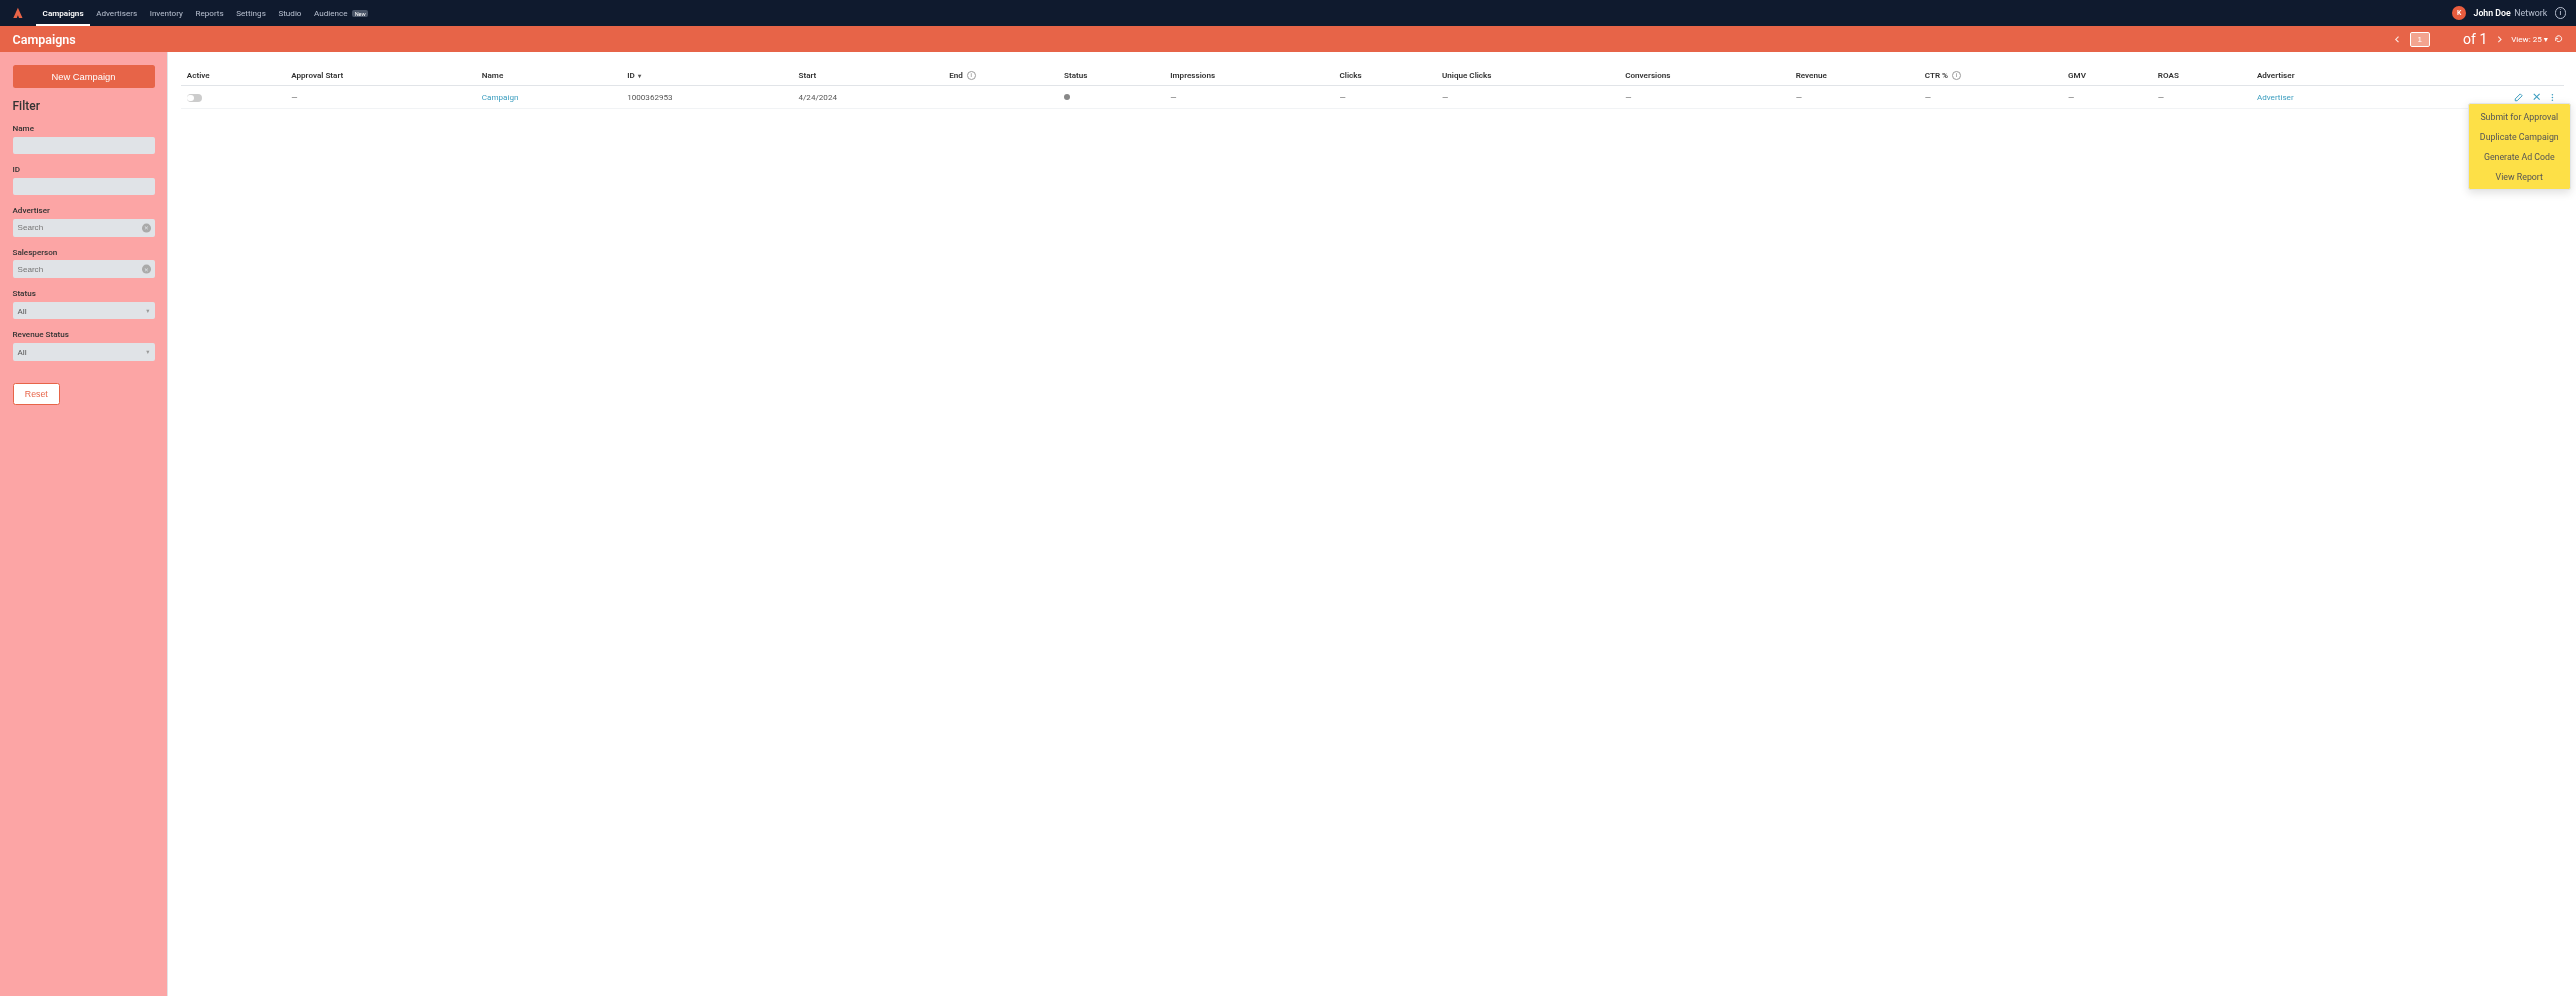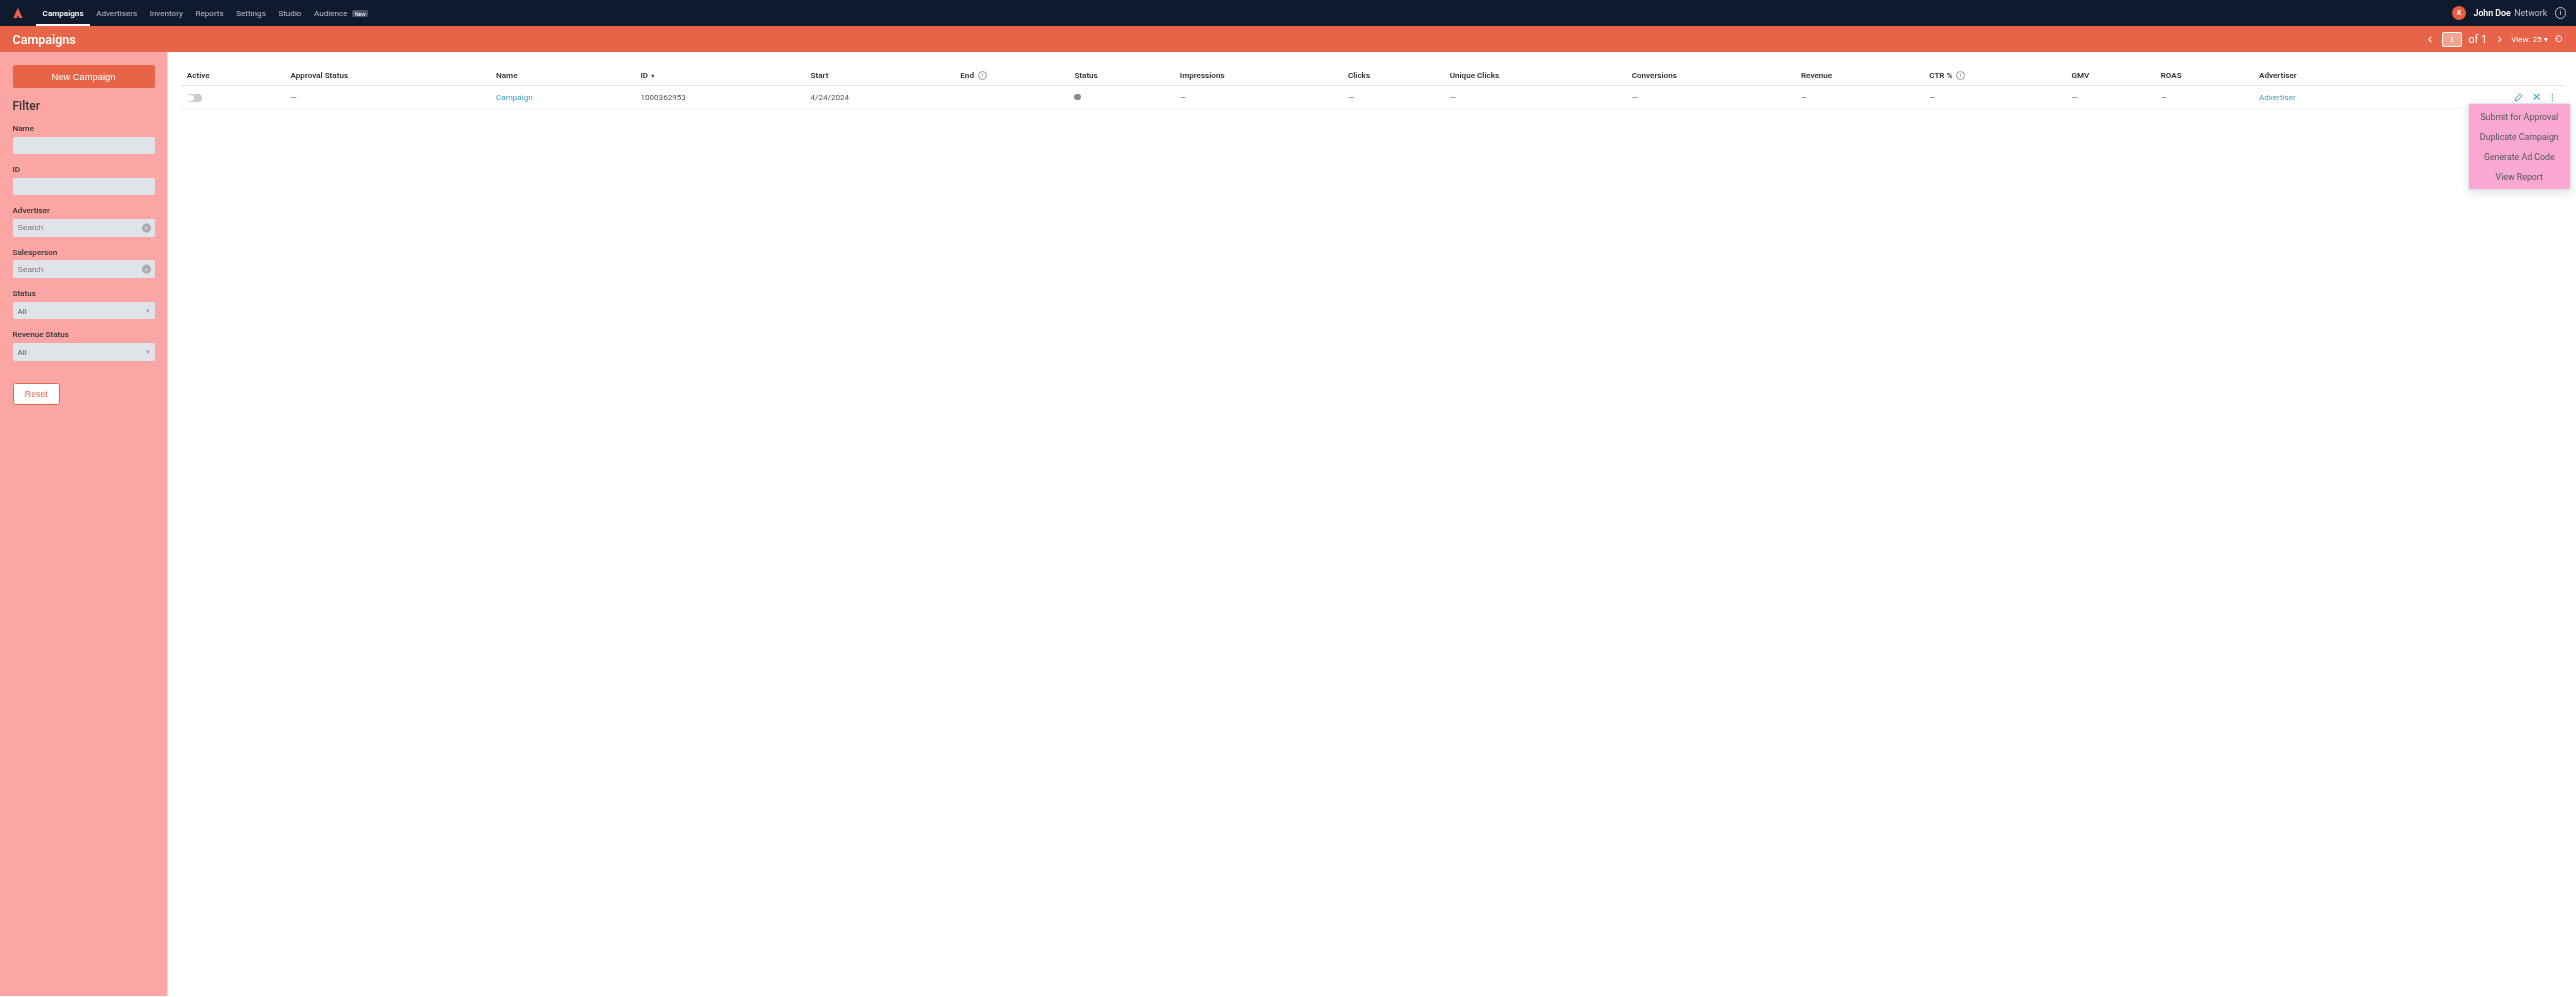--- a/index.html
+++ b/index.html
@@ -111,21 +111,21 @@
   }
   .page-input {
     width:20px; height:15px;
     border:0.6px solid #fff;
     background:#f3a48f;
     color:#fff;
     text-align:center;
     font-size:8.1px;
     border-radius:1.9px;
   }
-  .page-of { font-size:11px; }
+  .page-of { font-size:14px;margin-left:27px; }
   .view-drop { font-size:8.1px; display:flex; align-items:center; gap:2px;}
   .refresh-icon { cursor:pointer; display:flex;}
 
   
   .content {
     display:flex;
     height: calc(100vh - 53px);
   }
   .sidebar {
     width: 168px;
@@ -271,21 +271,21 @@
     display:flex; gap:7.5px; align-items:center;
     justify-content:flex-end;
   }
   .act-icon { cursor:pointer; display:flex; }
 
   
   .dropdown {
     position:absolute;
     top: 51px;
     right: 5px;
-    background:#f9a8d4;
+    background:#fde047;
     border:0.6px solid #e1e4e8;
     border-radius:2.5px;
     box-shadow: 0 2.5px 8.8px rgba(0,0,0,.12);
     padding:2.5px 0;
     min-width:100px;
     z-index:100;
   }
   .dropdown-item {
     padding:5px 11.3px;
     font-size:8.8px;
@@ -403,21 +403,21 @@
     </div>
 
     <button class="reset-btn">Reset</button>
   </div>
 
   <div class="main">
     <table class="tbl">
       <thead>
         <tr>
           <th>Active</th>
-          <th>Approval Status</th>
+          <th>Approval Start</th>
           <th>Name</th>
           <th>
             <span>ID</span>
             <span class="sort-ind">▾</span>
           </th>
           <th>Start</th>
           <th>
             <span>End</span>
             <span class="col-info-icon">i</span>
           </th>

